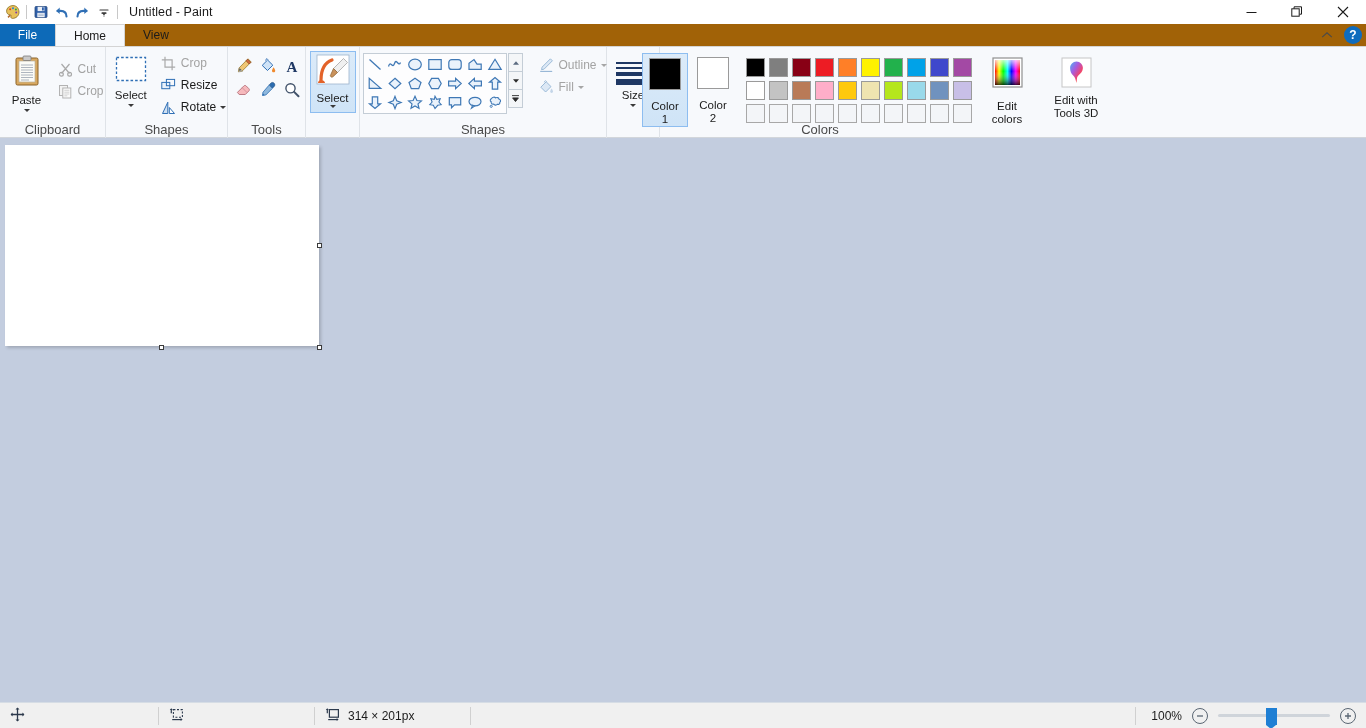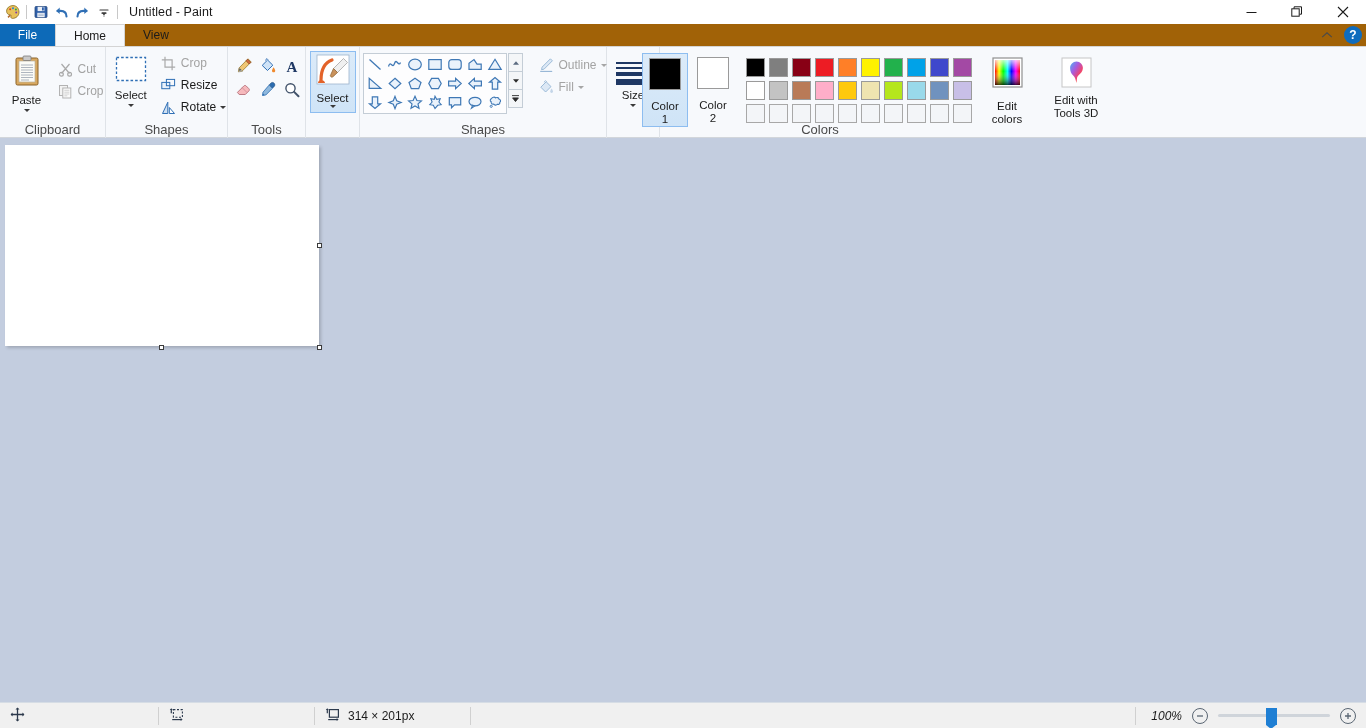--- a/index.html
+++ b/index.html
@@ -797,21 +797,21 @@
         <rect x="4.4" y="2.6" width="9" height="7.6" fill="none" stroke="#2d3a4d" stroke-width="1.2"></rect>
         <path d="M3.2 12.6h9.2" stroke="#2d3a4d" stroke-width="1.2"></path>
         <path d="M13.6 12.6l-1.9 1.5v-3z" fill="#2d3a4d"></path>
       </svg>
     </span>
     <span>314 × 201px</span>
   </div>
   <div class="sb-div"></div>
   <div class="sb-spacer"></div>
   <div class="sb-div"></div>
-  <div class="sb-cell" style="gap:10px;font-style:italic;">
+  <div class="sb-cell" style="gap:10px;">
     <span class="zoom-label">100%</span>
     <span class="zbtn">
       <svg width="10" height="10" viewBox="0 0 10 10">
           <path d="M2 5h6" stroke="#5a6673" stroke-width="1.3"></path>
         </svg>
     </span>
     <span class="zslider">
       <span class="ztrack"></span>
       <span class="zthumb"></span>
     </span>

